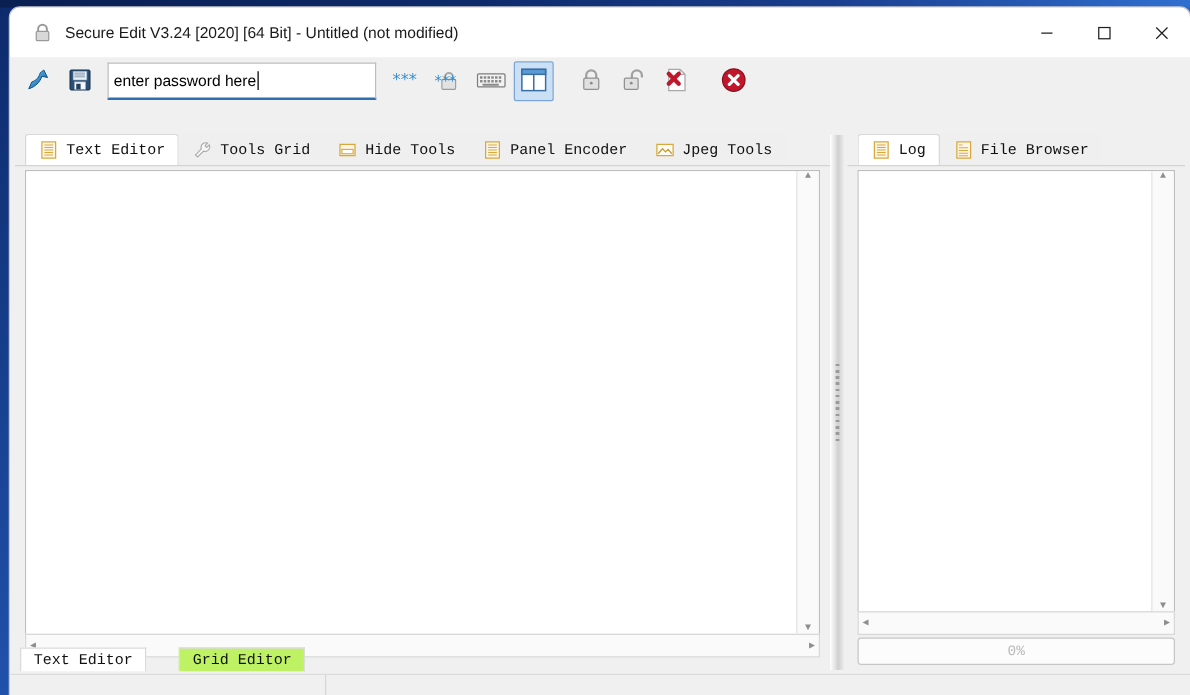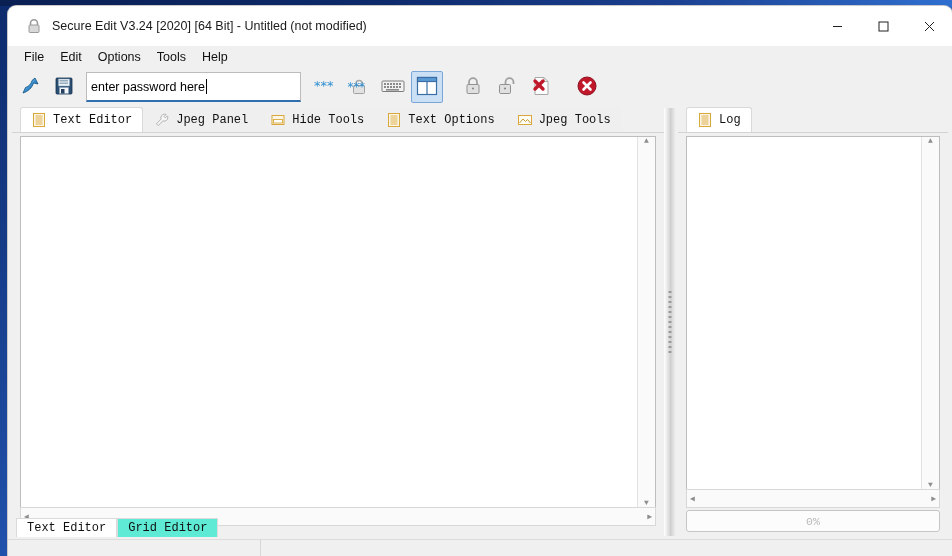--- a/index.html
+++ b/index.html
@@ -167,21 +167,21 @@
 
   
   .bottom-tabs{
     position:absolute;left:4px;bottom:0;height:20px;display:flex;align-items:flex-start;
   }
   .btab{
     font-size:12px;padding:2px 10px;color:#101010;background:#f0f0f0;
     border:1px solid transparent;border-bottom:none;
   }
   .btab.active{background:#ffffff;border-color:#dadada;}
-  .btab.inactive{background:#5eead4;border-color:#dcdcdc;}
+  .btab.inactive{background:#bef264;border-color:#dcdcdc;margin-left:26px;}
 
   
   .statusbar{
     position:absolute;left:0;right:0;bottom:0;height:16px;
     background:#f0f0f0;border-top:1px solid #dcdcdc;display:flex;
   }
   .status-cell{height:16px;border-right:1px solid #d6d6d6;}
   .status-cell.a{width:252px;}
   .status-cell.b{flex:1;border-right:none;}
 </style>
@@ -214,27 +214,20 @@
       </div>
       <div class="win-btn close">
         <svg width="11" height="11" viewBox="0 0 11 11">
             <line x1="1" y1="1" x2="10" y2="10" stroke="#202020" stroke-width="1"></line>
             <line x1="10" y1="1" x2="1" y2="10" stroke="#202020" stroke-width="1"></line>
           </svg>
       </div>
     </div>
   </div>
 
-  <div class="menubar">
-    <div class="menu-item">File</div>
-    <div class="menu-item">Edit</div>
-    <div class="menu-item">Options</div>
-    <div class="menu-item">Tools</div>
-    <div class="menu-item">Help</div>
-  </div>
 
   <div class="toolbar">
 
     <div class="tb-btn">
       <span>
         <svg width="22" height="22" viewBox="0 0 22 22">
           <defs>
               <linearGradient id="gA" x1="0" y1="0" x2="1" y2="1">
             <stop offset="0" stop-color="#b9e2f7"></stop>
                 <stop offset="0.5" stop-color="#3a8fd0"></stop>
@@ -392,21 +385,21 @@
           </span>
           <span>Text Editor</span>
         </div>
 
         <div class="tab">
           <span class="tab-ico">
             <svg width="16" height="16" viewBox="0 0 16 16">
               <path d="M10.5 2.2a3.6 3.6 0 0 0-3.4 4.9L2.4 11.9l1.7 1.7 4.8-4.7a3.6 3.6 0 0 0 4.9-3.4 3.6 3.6 0 0 0-.4-1.6l-2 2-1.4-1.4 2-2a3.6 3.6 0 0 0-1.5-.3z" fill="#f7f7f7" stroke="#aaaaaa" stroke-width="0.9"></path>
             </svg>
           </span>
-          <span>Jpeg Panel</span>
+          <span>Tools Grid</span>
         </div>
 
         <div class="tab">
           <span class="tab-ico">
             <svg width="16" height="16" viewBox="0 0 16 16">
               <rect x="2" y="3.5" width="12" height="9" fill="#fdf6e6" stroke="#d8a83c" stroke-width="1"></rect>
               <rect x="3.5" y="7.5" width="9" height="3.5" fill="#ffffff" stroke="#d8a83c" stroke-width="0.9"></rect>
             </svg>
           </span>
           <span>Hide Tools</span>
@@ -418,21 +411,21 @@
               <rect x="2.5" y="1.5" width="11" height="13" fill="#fdf6e6" stroke="#d8a83c" stroke-width="1"></rect>
               <g stroke="#d8a83c" stroke-width="0.9">
                 <line x1="4.5" y1="4" x2="11.5" y2="4"></line>
                   <line x1="4.5" y1="6" x2="11.5" y2="6"></line>
                 <line x1="4.5" y1="8" x2="11.5" y2="8"></line>
                   <line x1="4.5" y1="10" x2="11.5" y2="10"></line>
                 <line x1="4.5" y1="12" x2="11.5" y2="12"></line>
               </g>
             </svg>
           </span>
-          <span>Text Options</span>
+          <span>Panel Encoder</span>
         </div>
 
         <div class="tab">
           <span class="tab-ico">
             <svg width="16" height="16" viewBox="0 0 16 16">
               <rect x="1.5" y="3.5" width="13" height="9" fill="#fffdf6" stroke="#d8a83c" stroke-width="1"></rect>
               <path d="M2.5 11 L6 7 L8.5 9.5 L10.5 7.5 L13.5 11" fill="none" stroke="#c99a33" stroke-width="1"></path>
             </svg>
           </span>
           <span>Jpeg Tools</span>
@@ -472,20 +465,35 @@
                 <line x1="4.5" y1="4" x2="11.5" y2="4"></line>
                   <line x1="4.5" y1="6" x2="11.5" y2="6"></line>
                 <line x1="4.5" y1="8" x2="11.5" y2="8"></line>
                   <line x1="4.5" y1="10" x2="11.5" y2="10"></line>
                 <line x1="4.5" y1="12" x2="11.5" y2="12"></line>
               </g>
             </svg>
           </span>
           <span>Log</span>
         </div>
+        <div class="tab">
+          <span class="tab-ico">
+            <svg width="16" height="16" viewBox="0 0 16 16">
+              <rect x="2.5" y="1.5" width="11" height="13" fill="#fdf6e6" stroke="#d8a83c" stroke-width="1"></rect>
+              <g stroke="#d8a83c" stroke-width="0.9">
+                <line x1="4" y1="4" x2="7" y2="4"></line>
+                  <line x1="4" y1="6.2" x2="11.5" y2="6.2"></line>
+                <line x1="4" y1="8.4" x2="11.5" y2="8.4"></line>
+                  <line x1="4" y1="10.6" x2="11.5" y2="10.6"></line>
+                <line x1="4" y1="12.6" x2="11.5" y2="12.6"></line>
+              </g>
+            </svg>
+          </span>
+          <span>File Browser</span>
+        </div>
       </div>
 
       <div class="right-editor-box">
         <div class="editor-area"></div>
         <div class="vscroll">
           <div class="sb-arrow up"></div>
           <div class="sb-arrow down"></div>
         </div>
       </div>
 

